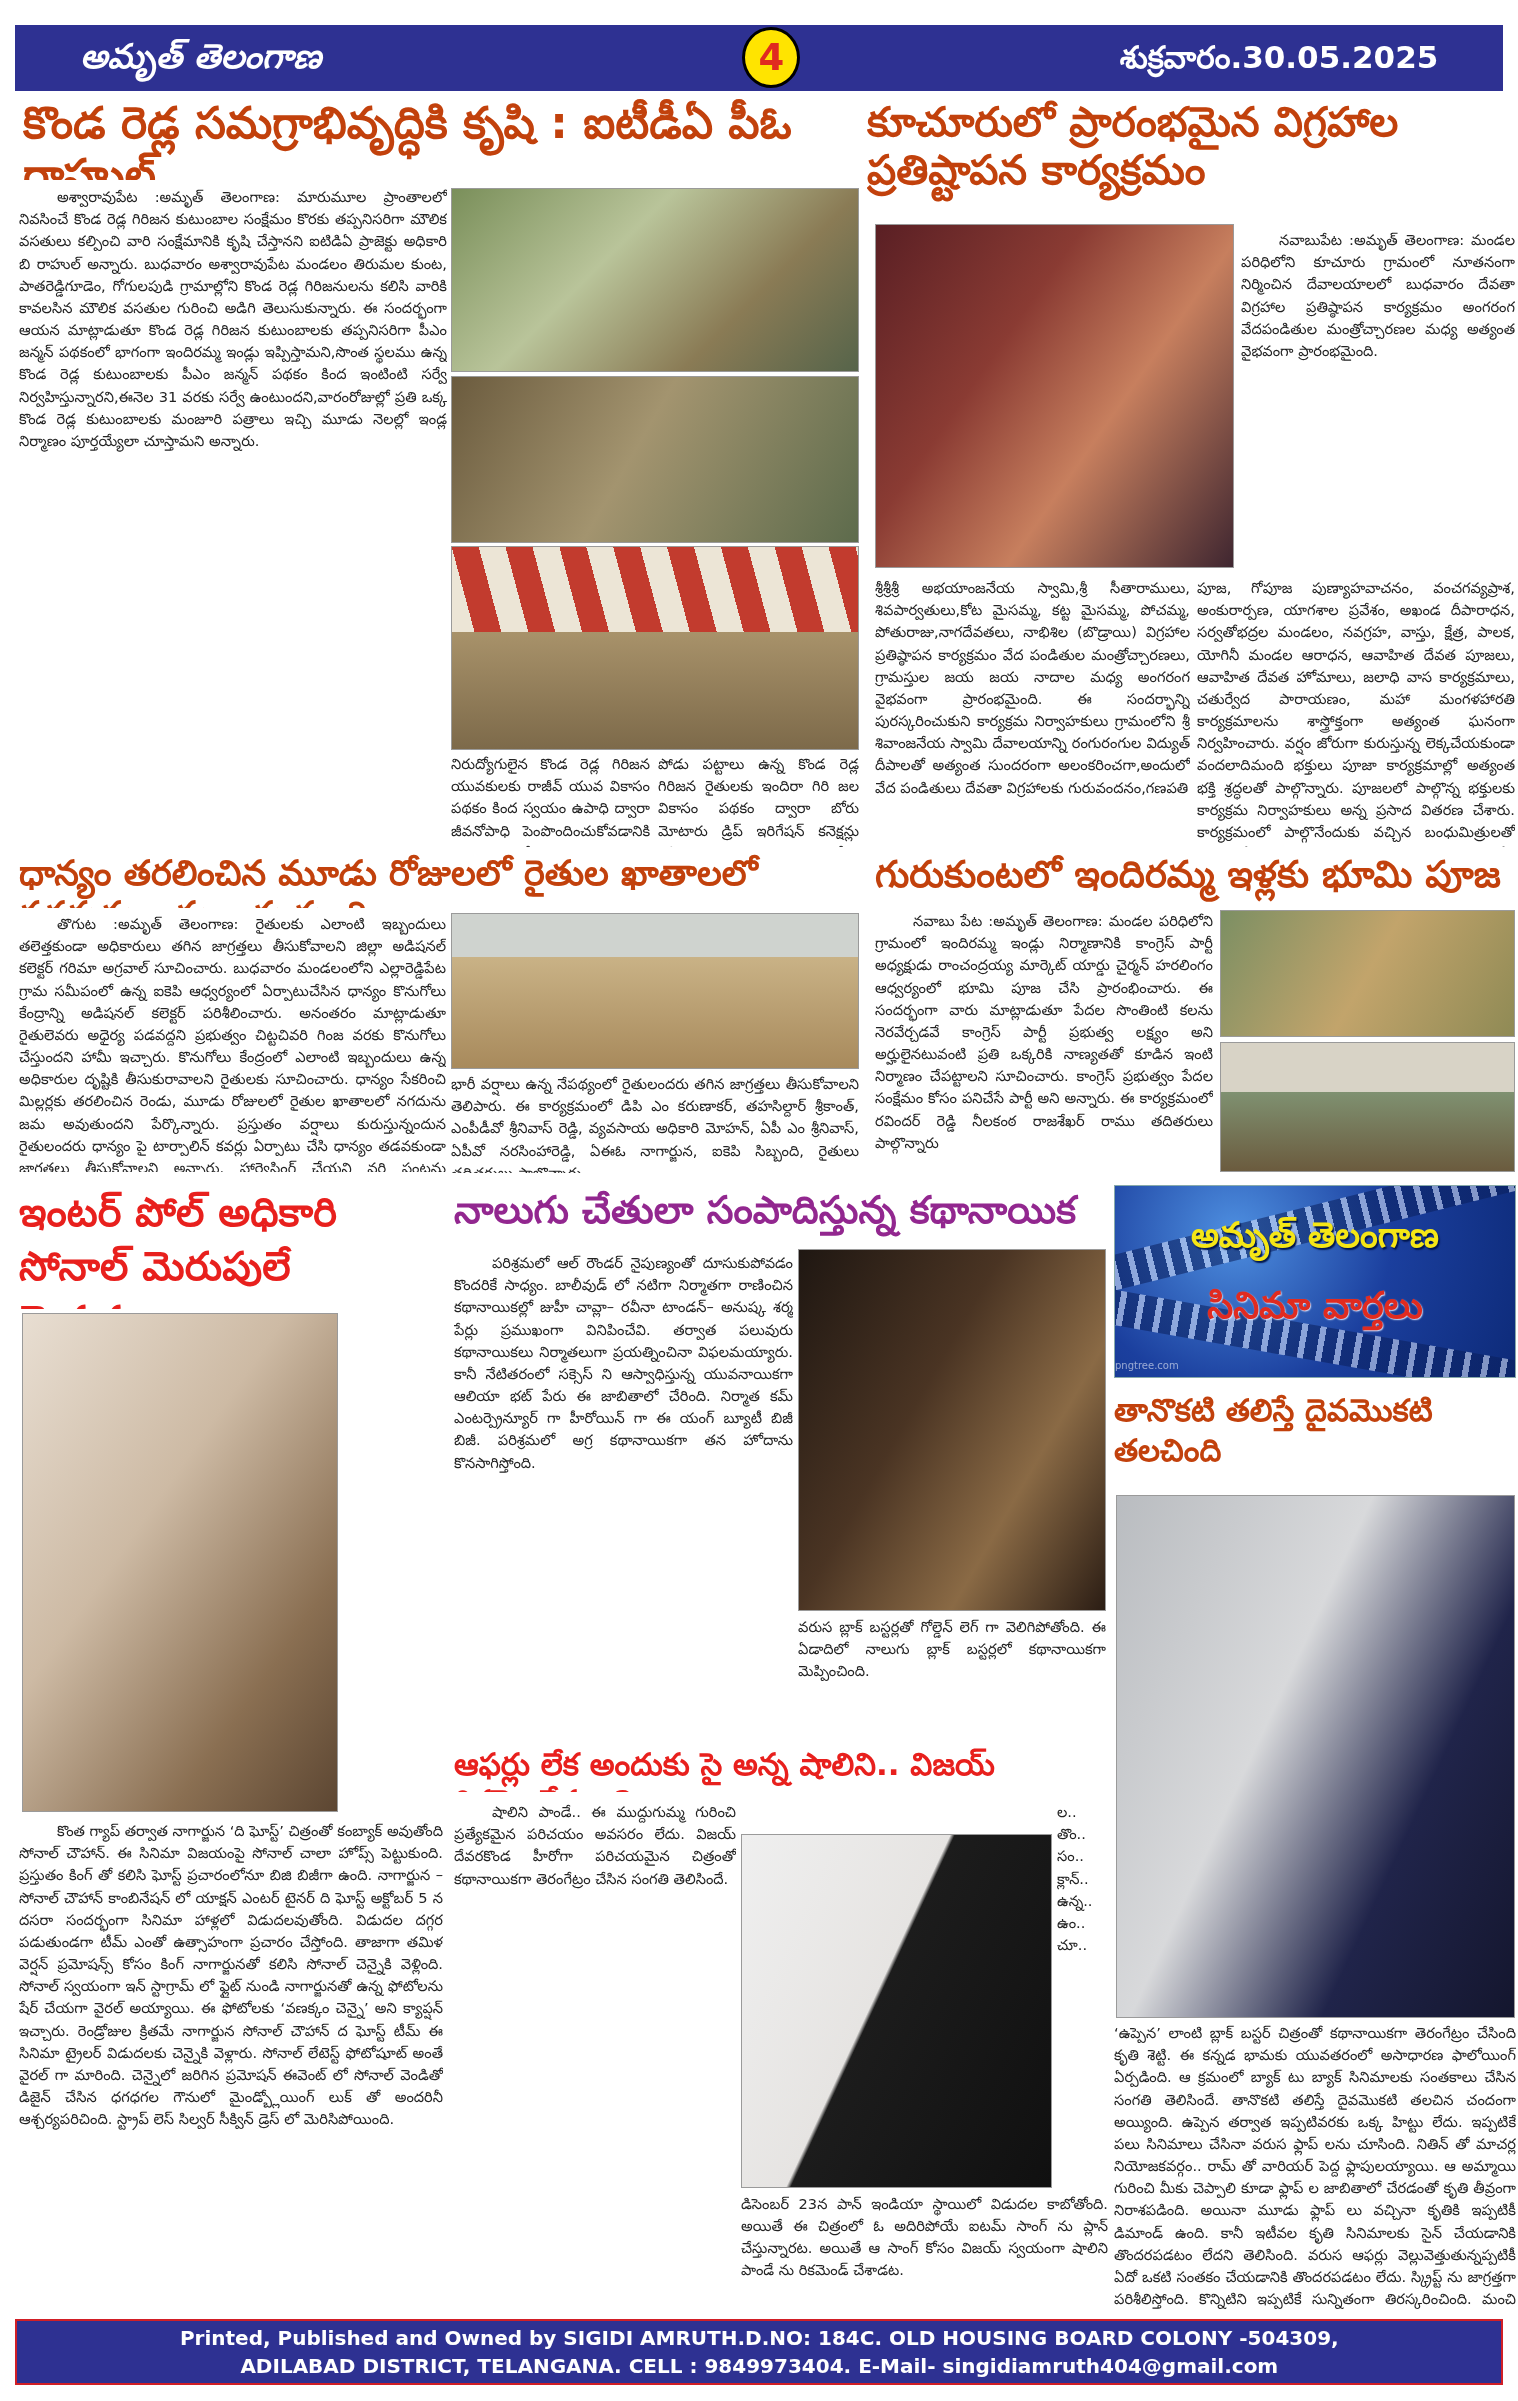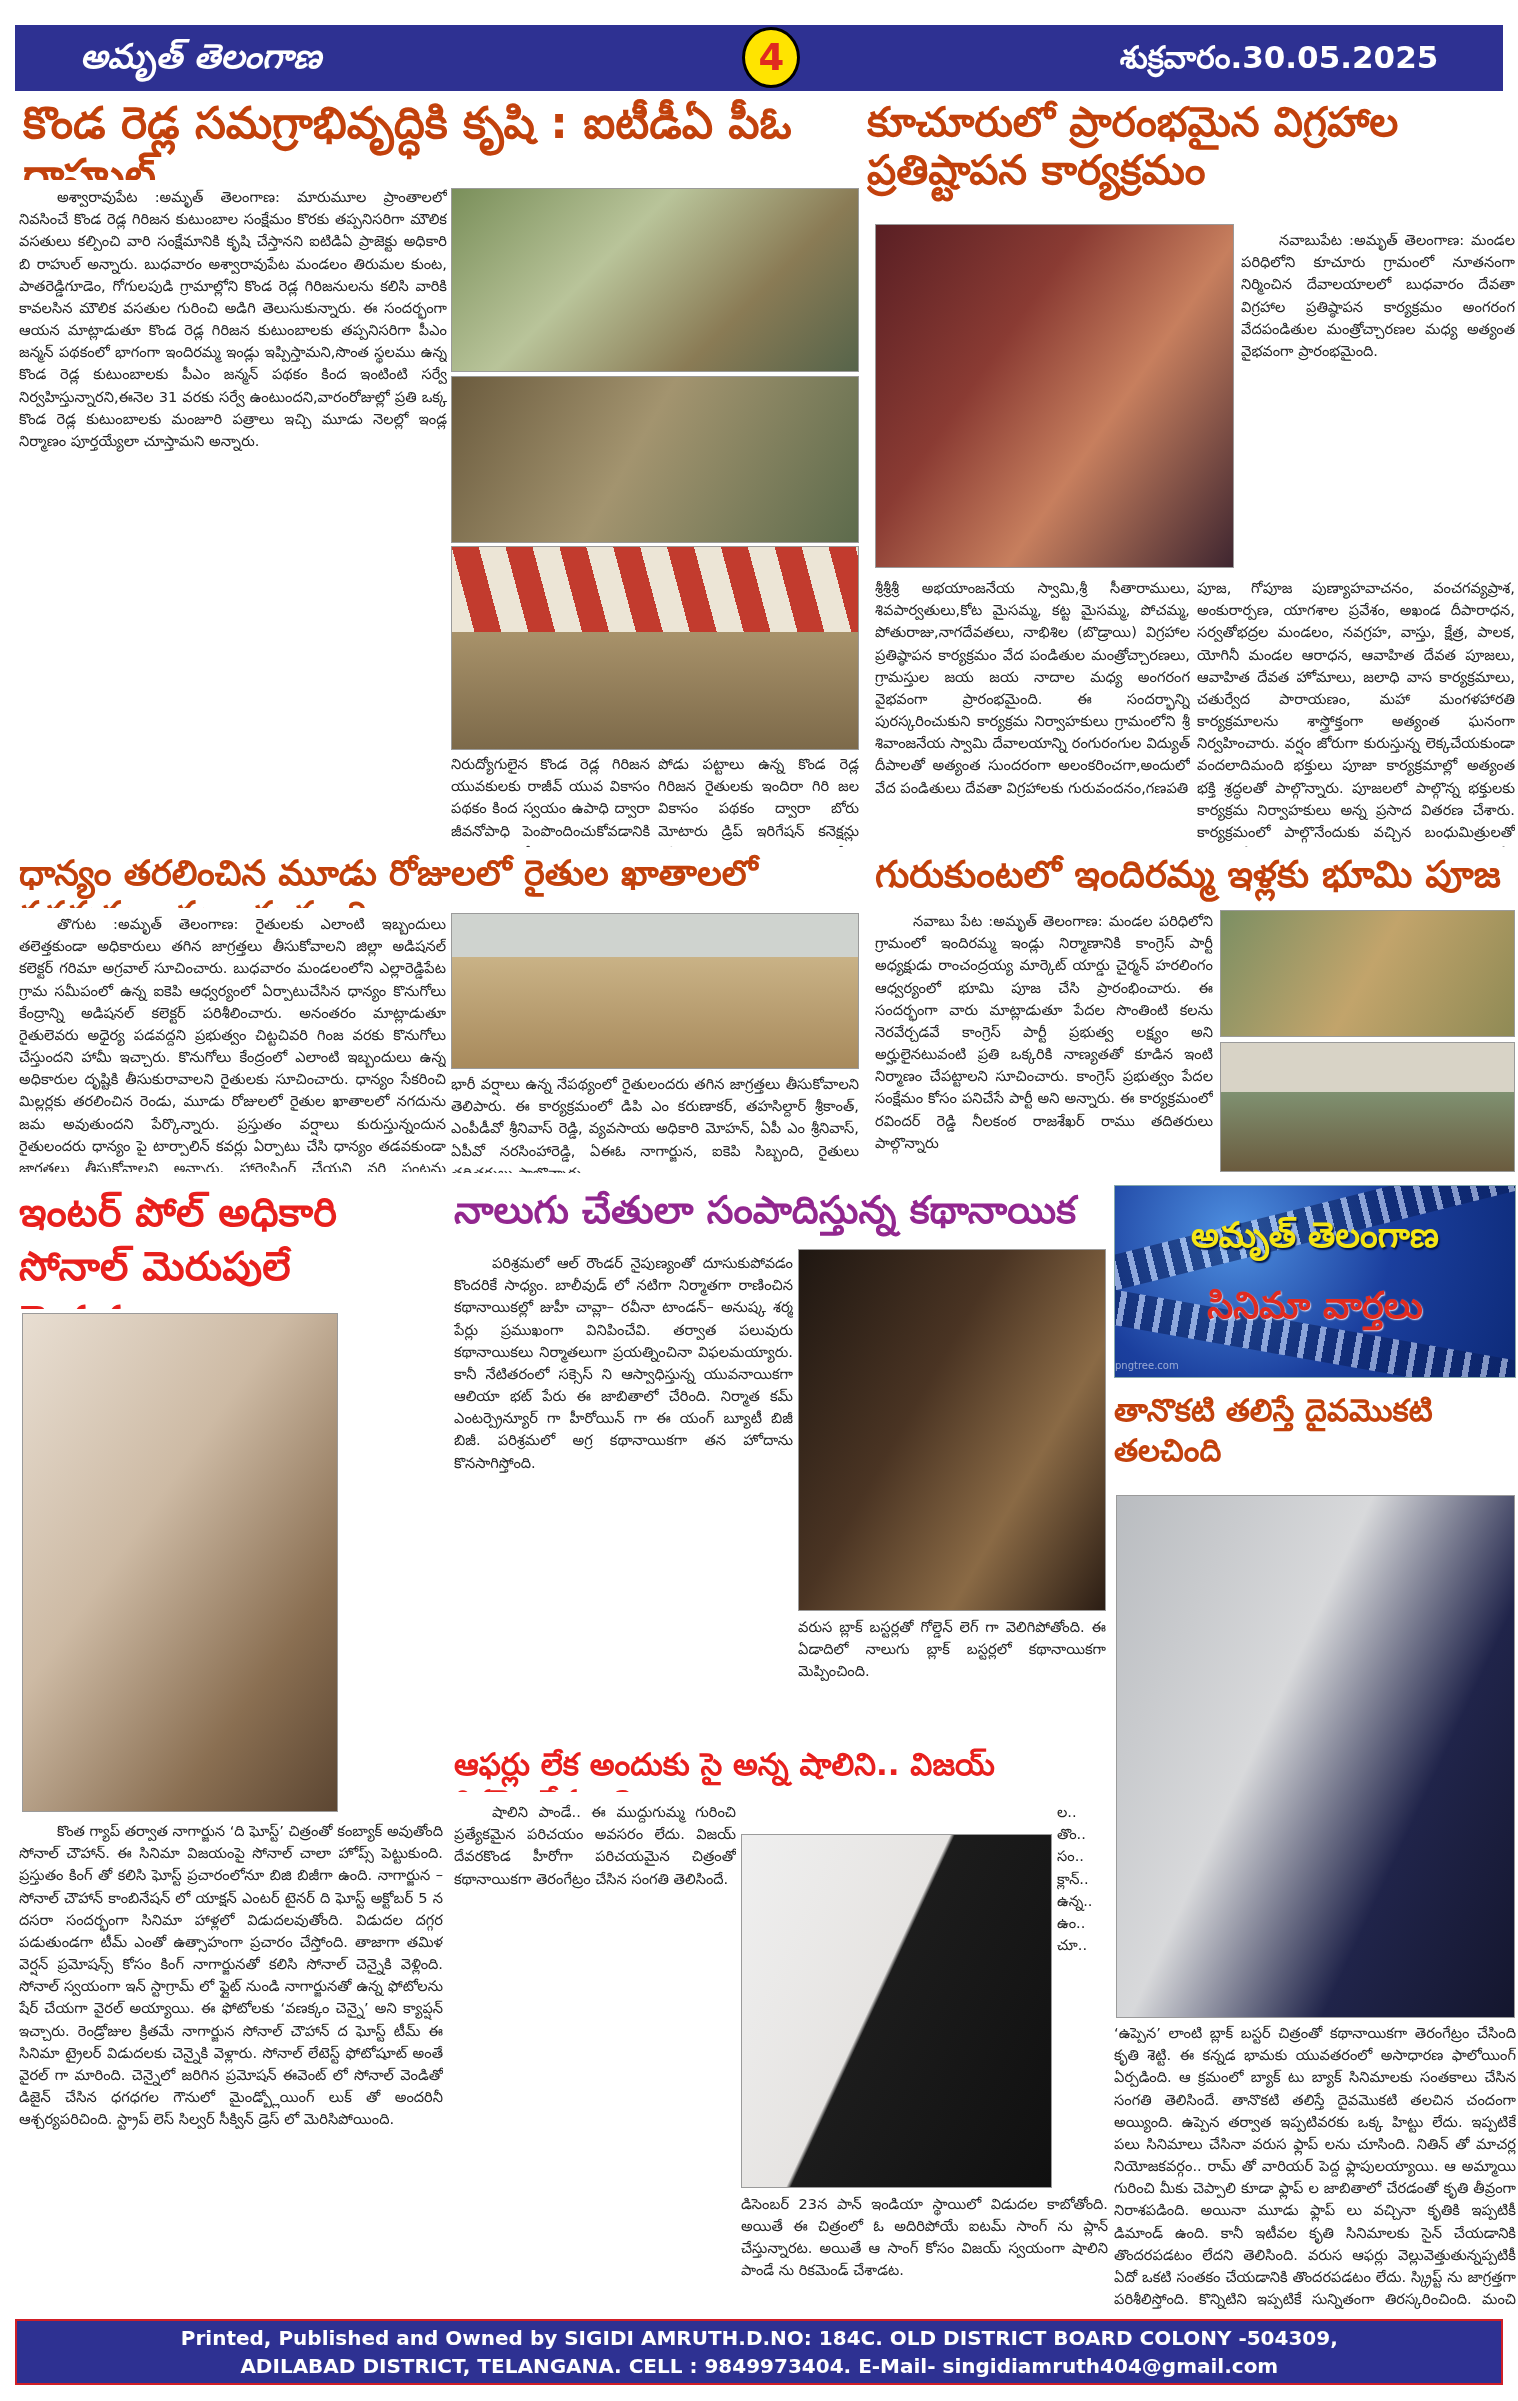--- a/index.html
+++ b/index.html
@@ -122,18 +122,18 @@
     <div class="cinema-line2">సినిమా వార్తలు</div>
     <div class="cinema-watermark">pngtree.com</div>
   </div>
 
   <div class="abs hl hl-navy hl-center" style="left:1114px; top:1390px; width:402px; height:98px; font-size:31px; line-height:1.3;">తానొకటి తలిస్తే దైవమొకటి తలచింది</div>
 
   <div class="abs photo ph-krithi" style="left:1116px; top:1495px; width:399px; height:523px;"></div>
   <div class="abs bodytext" style="left:1114px; top:2022px; width:402px; height:288px;">‘ఉప్పెన’ లాంటి బ్లాక్ బస్టర్ చిత్రంతో కథానాయికగా తెరంగేట్రం చేసింది కృతి శెట్టి. ఈ కన్నడ భామకు యువతరంలో అసాధారణ ఫాలోయింగ్ ఏర్పడింది. ఆ క్రమంలో బ్యాక్ టు బ్యాక్ సినిమాలకు సంతకాలు చేసిన సంగతి తెలిసిందే. తానొకటి తలిస్తే దైవమొకటి తలచిన చందంగా అయ్యింది. ఉప్పెన తర్వాత ఇప్పటివరకు ఒక్క హిట్టు లేదు. ఇప్పటికే పలు సినిమాలు చేసినా వరుస ఫ్లాప్ లను చూసింది. నితిన్ తో మాచర్ల నియోజకవర్గం.. రామ్ తో వారియర్ పెద్ద ఫ్లాపులయ్యాయి. ఆ అమ్మాయి గురించి మీకు చెప్పాలి కూడా ఫ్లాప్ ల జాబితాలో చేరడంతో కృతి తీవ్రంగా నిరాశపడింది. అయినా మూడు ఫ్లాప్ లు వచ్చినా కృతికి ఇప్పటికీ డిమాండ్ ఉంది. కానీ ఇటీవల కృతి సినిమాలకు సైన్ చేయడానికి తొందరపడటం లేదని తెలిసింది. వరుస ఆఫర్లు వెల్లువెత్తుతున్నప్పటికీ ఏదో ఒకటి సంతకం చేయడానికి తొందరపడటం లేదు. స్క్రిప్ట్ ను జాగ్రత్తగా పరిశీలిస్తోంది. కొన్నిటిని ఇప్పటికే సున్నితంగా తిరస్కరించింది. మంచి స్క్రిప్టు.. నటనకు ఆస్కారం ఉన్న పాత్ర లేకపోతే కథానాయికలు ఎంతగా ప్రయత్నించినా వైఫల్యాలు ఎదుర్కోవాల్సి వస్తుంది. అందుకే తన పునరాగమన చిత్రంతో హిట్టు కొట్టి మంచి ప్రభావం చూపేలా చూసుకోవాలని కృతి కోరుకుంటోంది.</div>
 
   <div class="abs footer">
-    <div>Printed, Published and Owned by SIGIDI AMRUTH.D.NO: 184C. OLD DISTRICT BOARD COLONY -504309,</div>
+    <div>Printed, Published and Owned by SIGIDI AMRUTH.D.NO: 184C. OLD HOUSING BOARD COLONY -504309,</div>
     <div>ADILABAD DISTRICT, TELANGANA. CELL : 9849973404. E-Mail- singidiamruth404@gmail.com</div>
   </div>
 
 </div>
 
 
 </body></html>

